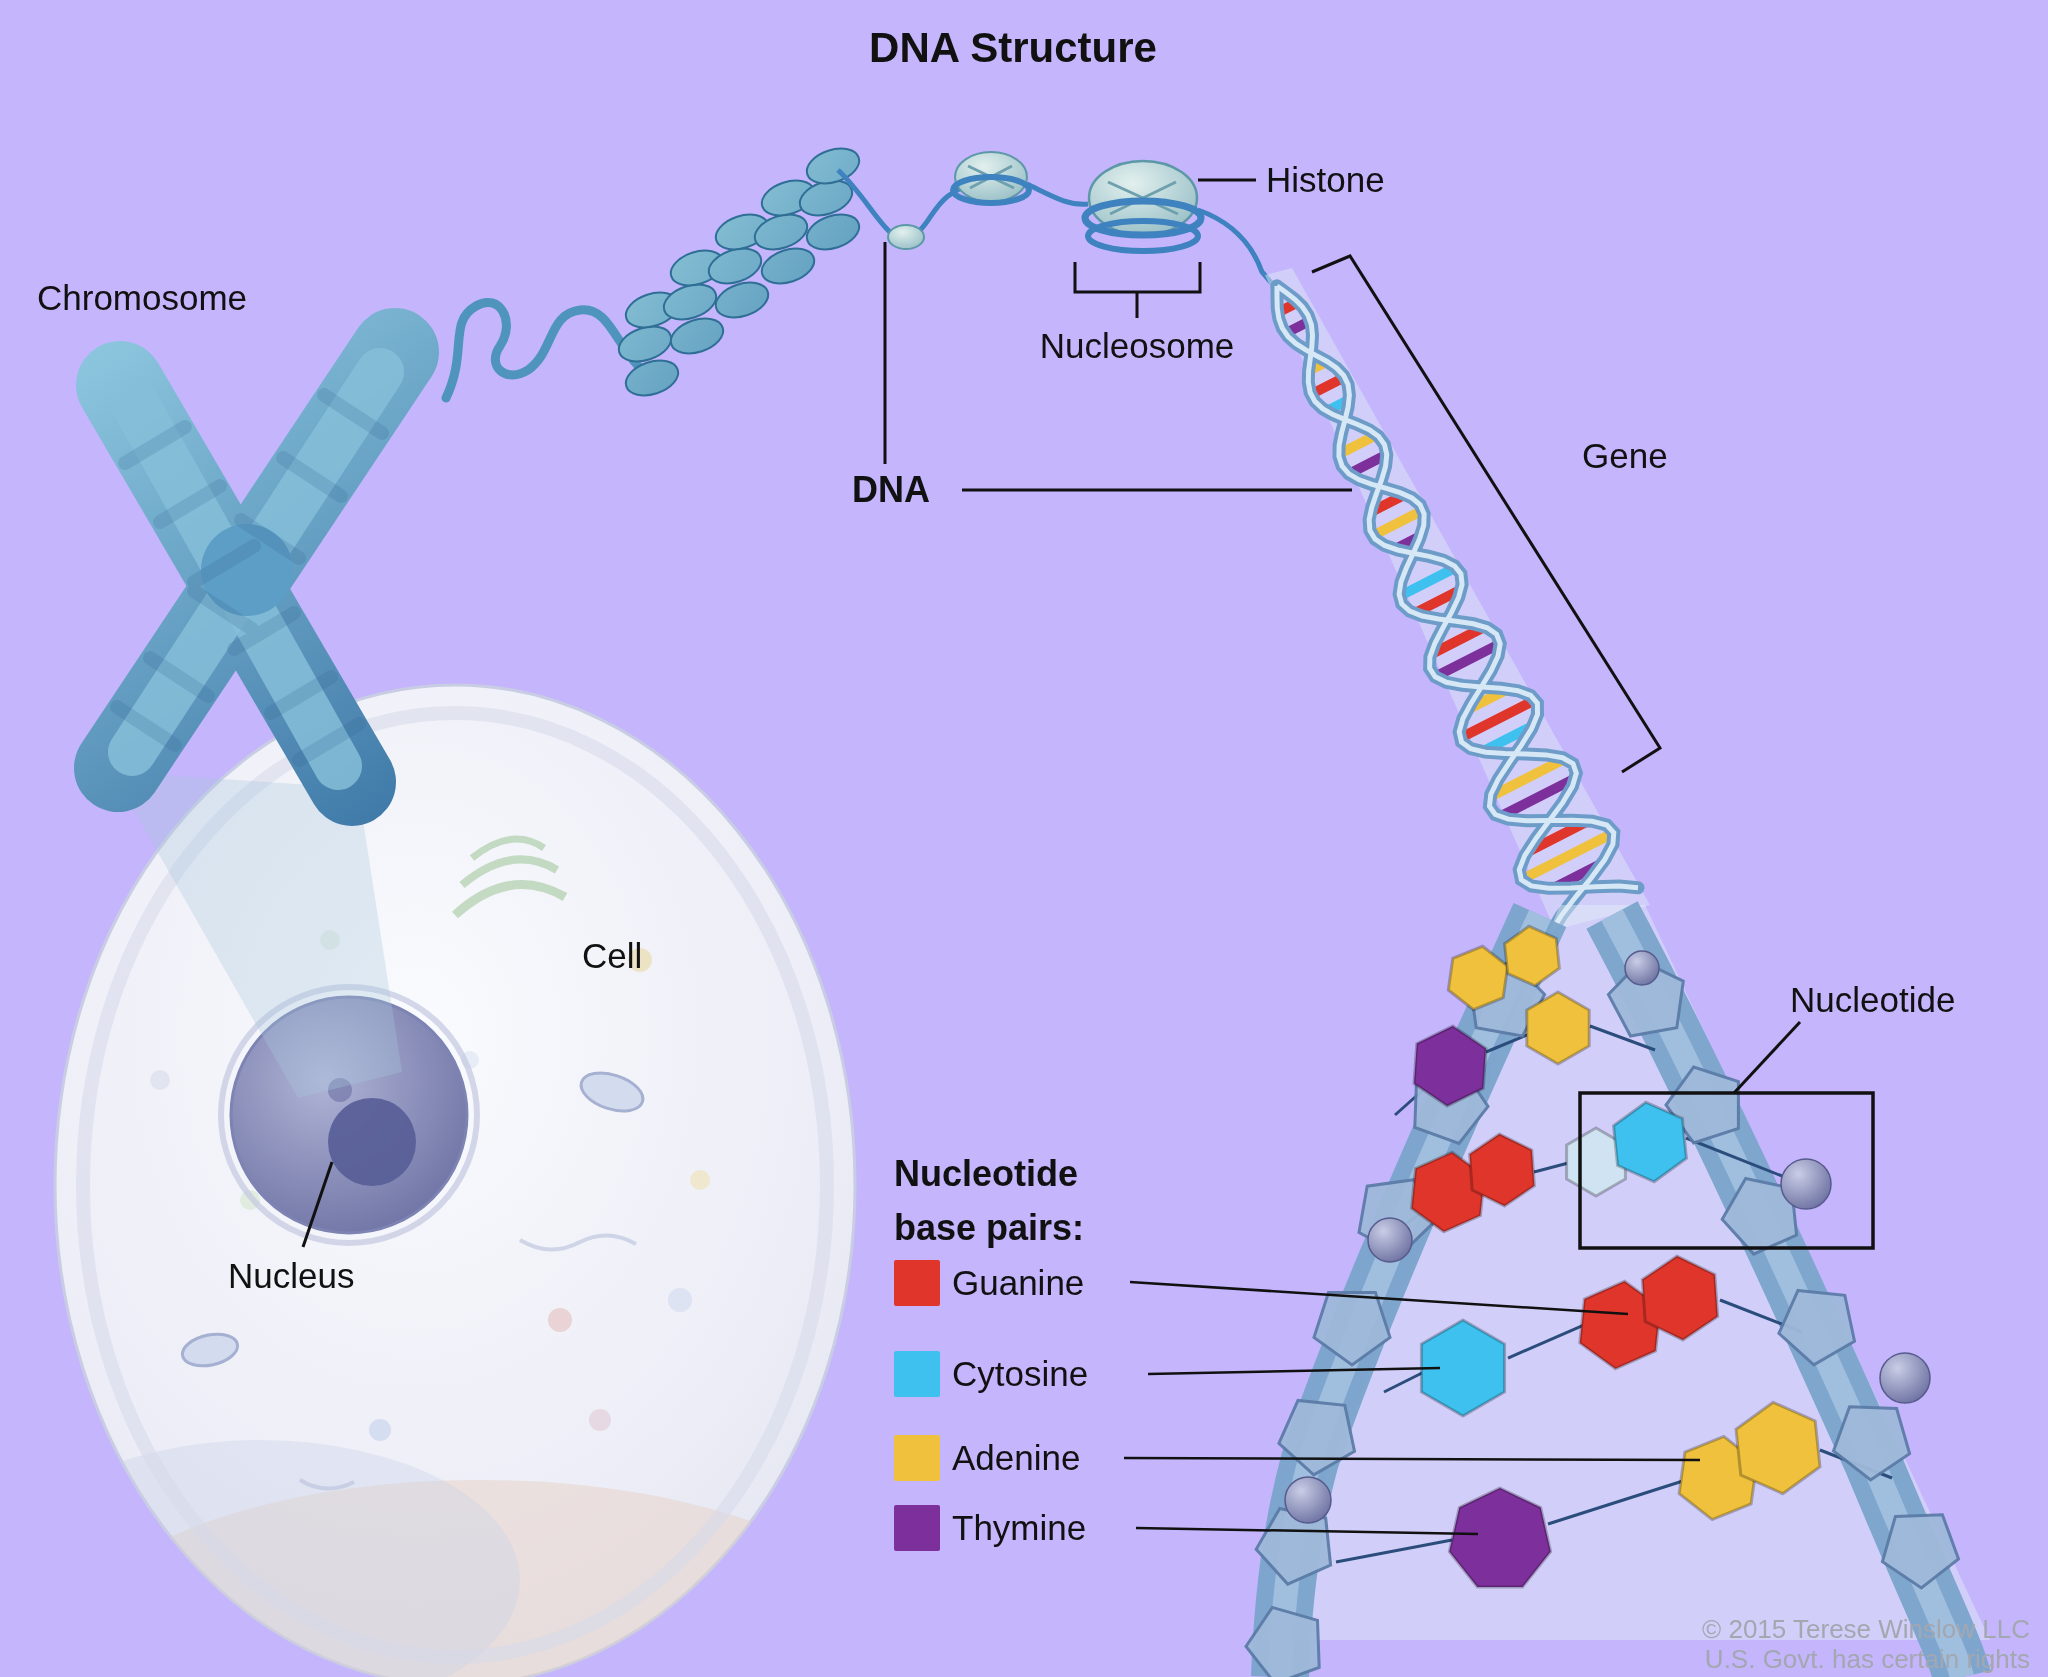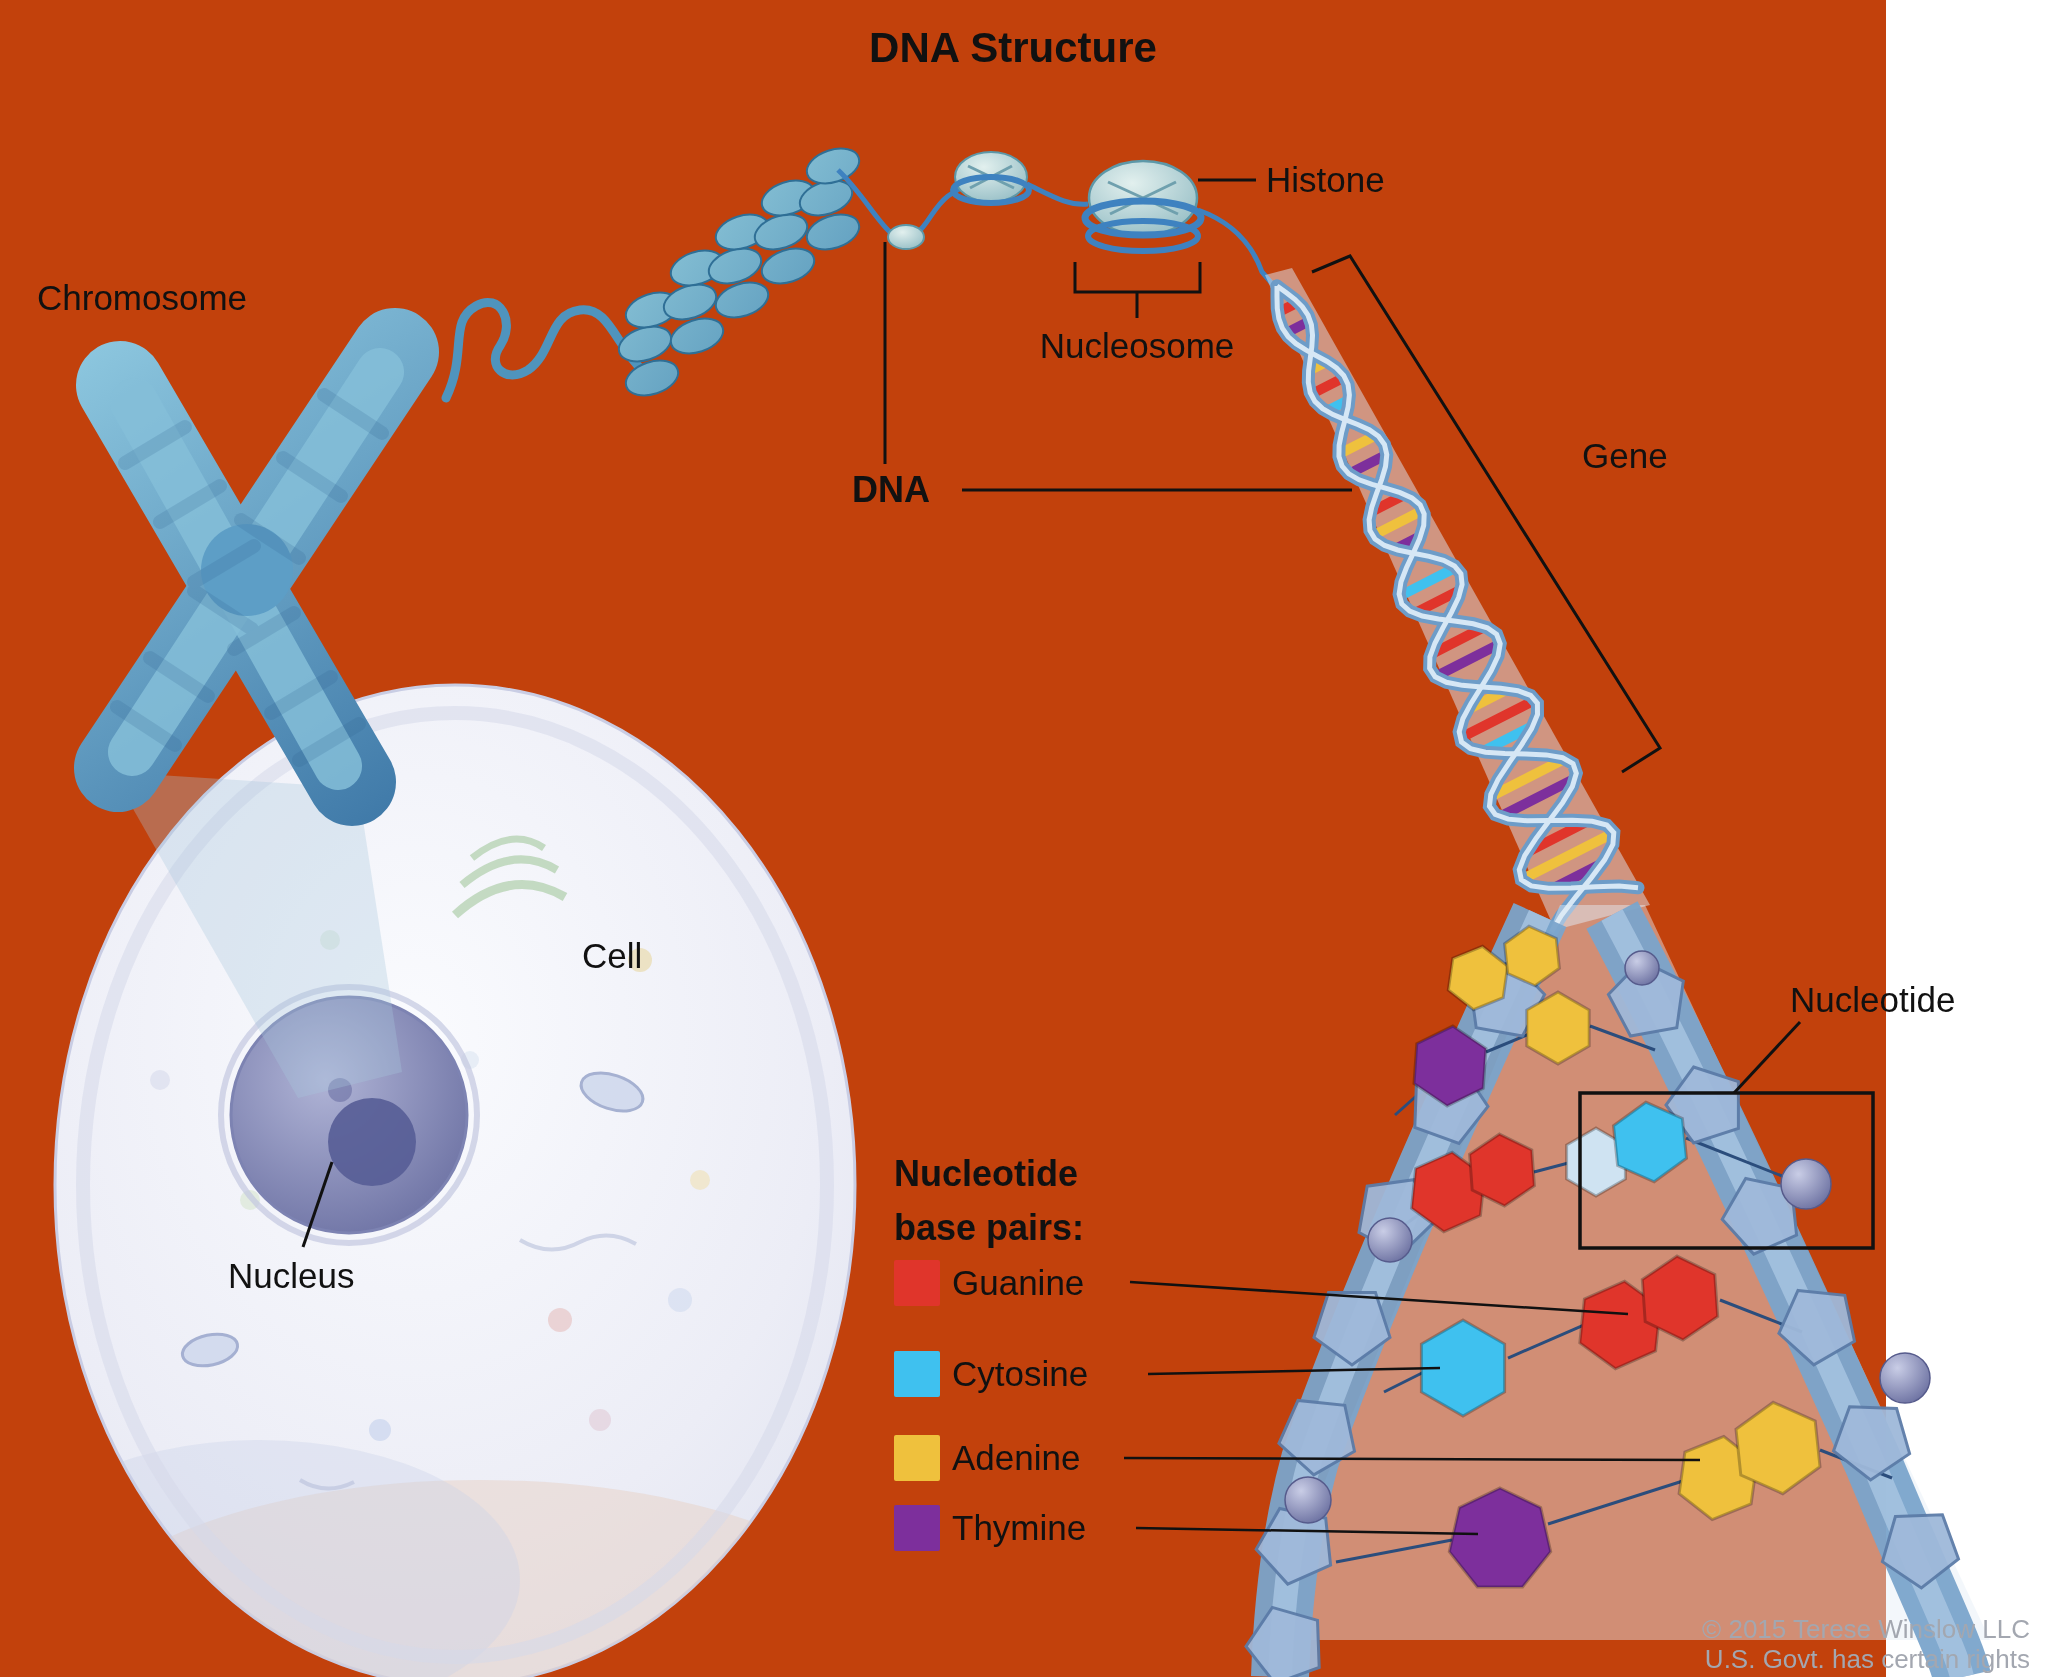--- a/index.html
+++ b/index.html
@@ -1,16 +1,16 @@
 <!DOCTYPE html>
 <html><head>
 <meta charset="utf-8">
 <style>
   html,body{margin:0;padding:0;background:#fff;}
-  .stage{width:1886px;height:1677px;position:relative;background:#c2410c;}
+  .stage{width:2048px;height:1677px;position:relative;background:#c4b5fd;}
   svg{display:block;}
   text{font-family:"Liberation Sans",sans-serif;fill:#111;}
   .lbl{font-size:35px;}
   .title{font-size:42px;font-weight:bold;}
   .boldlbl{font-size:36px;font-weight:bold;}
   .legend-head{font-size:36px;font-weight:bold;}
   .legend-item{font-size:35px;}
   .credit{font-size:26px;fill:#a3a7b0;}
 </style>
 </head>

